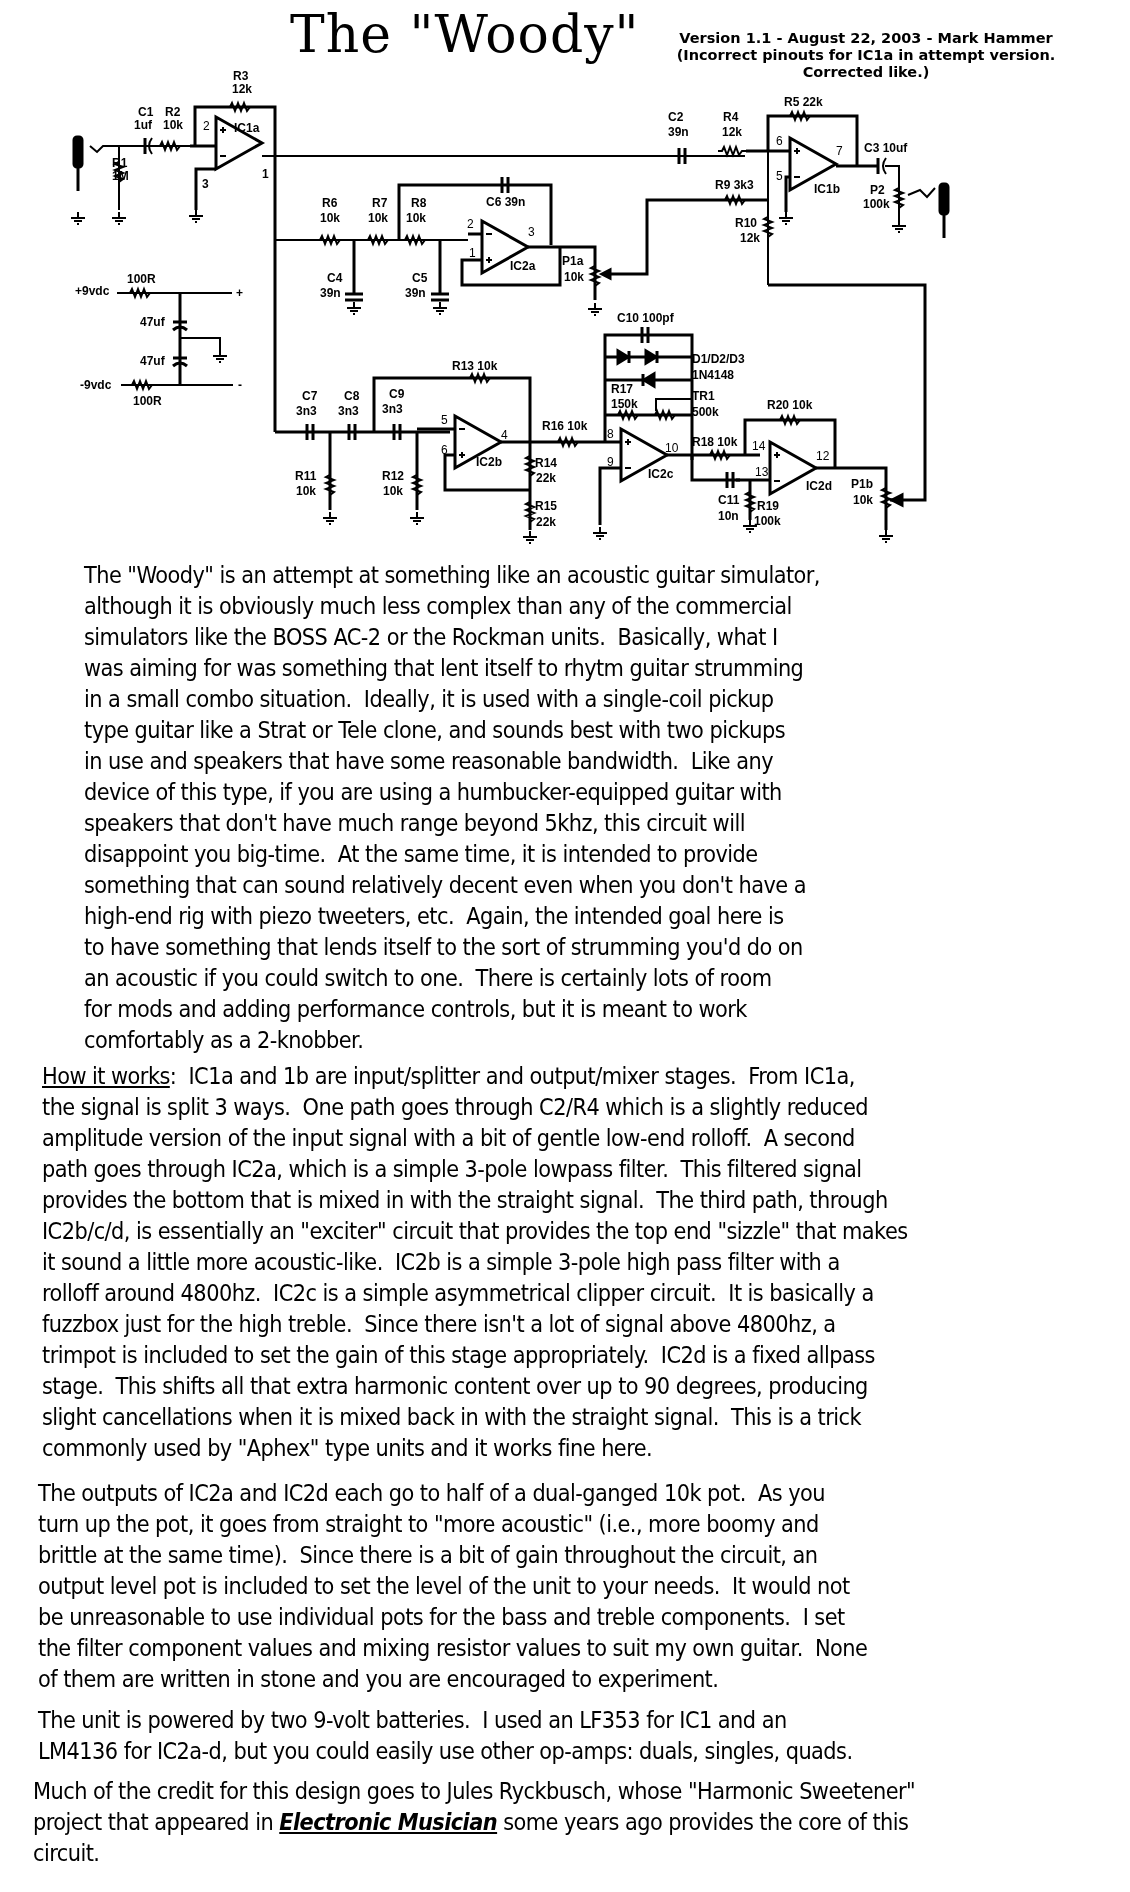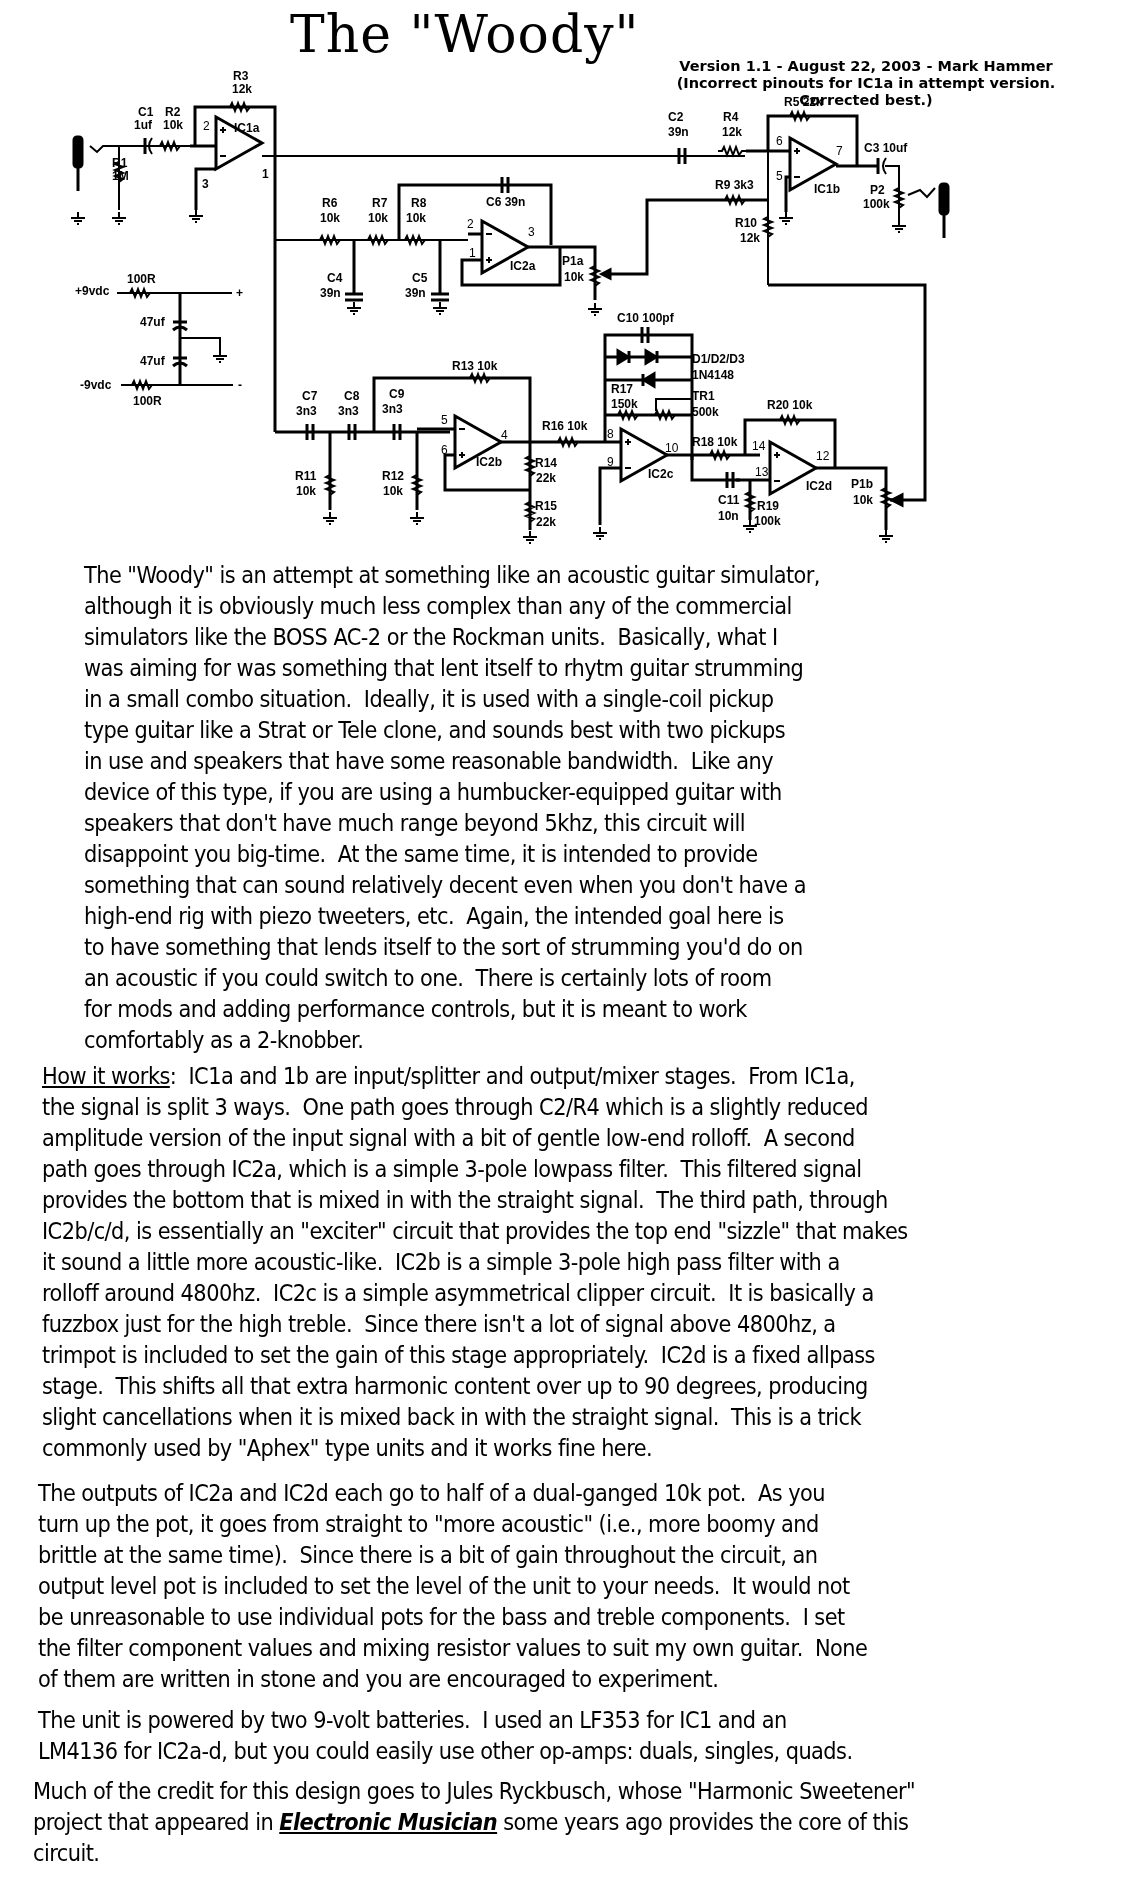--- a/index.html
+++ b/index.html
@@ -1,35 +1,35 @@
 <!DOCTYPE html>
 <html><head>
 <meta charset="utf-8">
 <style>
   html, body { margin: 0; padding: 0; background: #ffffff; }
   body { width: 1130px; height: 1892px; position: relative; overflow: hidden; color: #000; }
   #schematic { position: absolute; left: 0; top: 0; width: 1130px; height: 560px; }
   .lbl { font-family: "Liberation Sans", sans-serif; font-weight: bold; font-size: 12px; }
   .pin { font-family: "Liberation Sans", sans-serif; font-size: 12px; }
   .title { position: absolute; left: 290px; top: 4px; font-family: "DejaVu Serif", serif; font-size: 52px; letter-spacing: 1px; }
-  .version { position: absolute; left: 656px; top: 30px; width: 420px; font-family: "DejaVu Sans", sans-serif; font-weight: bold; font-size: 14.5px; line-height: 17px; text-align: center; margin-top: 28px; }
+  .version { position: absolute; left: 656px; top: 30px; width: 420px; font-family: "DejaVu Sans", sans-serif; font-weight: bold; font-size: 14.5px; line-height: 17px; text-align: center; }
   .text { position: absolute; font-family: "DejaVu Sans", sans-serif; font-size: 22.5px; line-height: 31px; letter-spacing: -0.6px; transform: scaleX(0.93); transform-origin: left top; }
   .text p { margin: 0; white-space: pre; }
   .u { text-decoration: underline; }
   .em { font-weight: bold; font-style: italic; text-decoration: underline; }
   svg line, svg polyline, svg path, svg rect, svg polygon { stroke: #000; }
 </style>
 </head>
 <body>
 
 <div class="title">The "Woody"</div>
 <div class="version">
   <div>Version 1.1  - August 22, 2003 - Mark Hammer</div>
   <div>(Incorrect pinouts for IC1a in attempt version.</div>
-  <div>Corrected best.)</div>
+  <div>Corrected like.)</div>
 </div>
 
 <svg id="schematic" viewBox="0 0 1130 560" fill="none" stroke-width="3">
   <defs>
     <g id="gnd">
         <line x1="0" y1="0" x2="0" y2="6" stroke-width="2"></line>
         <line x1="-7" y1="6" x2="7" y2="6" stroke-width="2"></line>
         <line x1="-4" y1="9" x2="4" y2="9" stroke-width="2"></line>
         <line x1="-1" y1="12" x2="1" y2="12" stroke-width="2"></line>
       </g>

